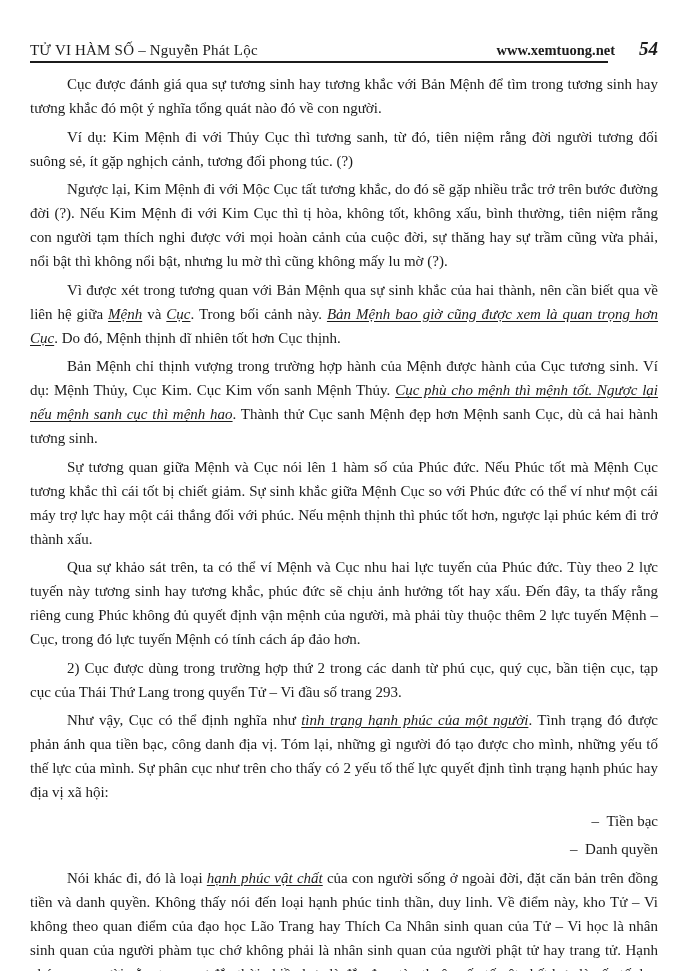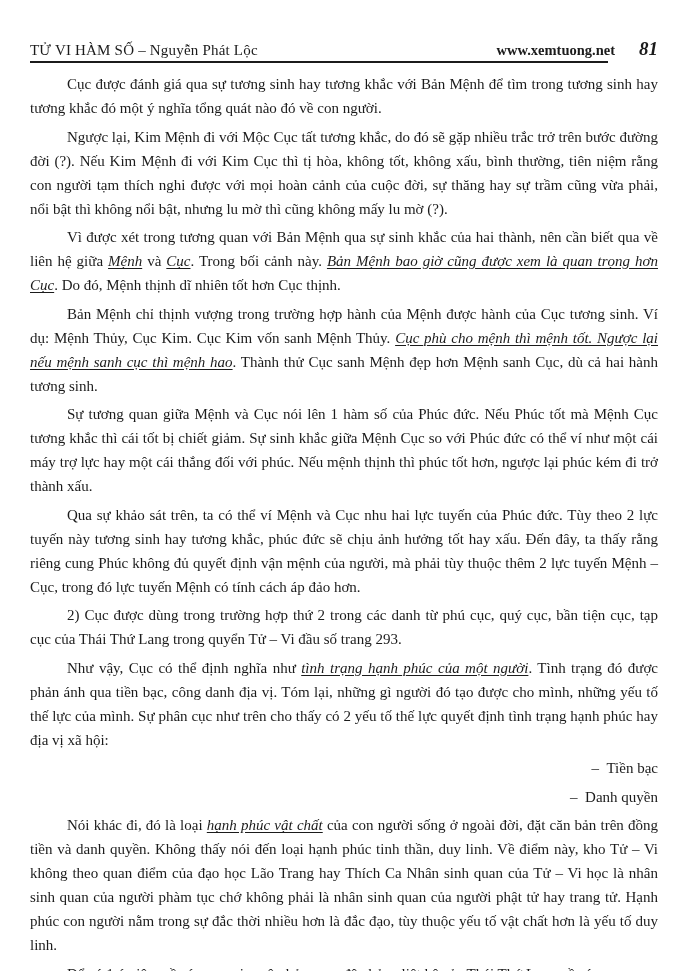--- a/index.html
+++ b/index.html
@@ -51,25 +51,26 @@
     text-underline-offset:2px;
   }
 </style>
 </head>
 <body>
 
 <div class="page">
   <div class="header">
     <span class="book-title">TỬ VI HÀM SỐ – Nguyễn Phát Lộc</span>
     <span class="website">www.xemtuong.net</span>
-    <span class="page-num">81</span>
+    <span class="page-num">54</span>
   </div>
   <div class="rule"></div>
   <div class="content">
       <div class="para"><span>Cục được đánh giá qua sự tương sinh hay tương khắc với Bản Mệnh để tìm trong tương sinh hay tương khắc đó một ý nghĩa tổng quát nào đó về con người.</span></div>
+      <div class="para"><span>Ví dụ: Kim Mệnh đi với Thủy Cục thì tương sanh, từ đó, tiên niệm rằng đời người tương đối suông sẻ, ít gặp nghịch cảnh, tương đối phong túc. (?)</span></div>
       <div class="para"><span>Ngược lại, Kim Mệnh đi với Mộc Cục tất tương khắc, do đó sẽ gặp nhiều trắc trở trên bước đường đời (?). Nếu Kim Mệnh đi với Kim Cục thì tị hòa, không tốt, không xấu, bình thường, tiên niệm rằng con người tạm thích nghi được với mọi hoàn cảnh của cuộc đời, sự thăng hay sự trầm cũng vừa phải, nổi bật thì không nổi bật, nhưng lu mờ thì cũng không mấy lu mờ (?).</span></div>
       <div class="para"><span>Vì được xét trong tương quan với Bản Mệnh qua sự sinh khắc của hai thành, nên cần biết qua về liên hệ giữa </span><span class="iu">Mệnh</span><span> và </span><span class="iu">Cục</span><span>. Trong bối cảnh này. </span><span class="iu">Bản Mệnh bao giờ cũng được xem là quan trọng hơn Cục</span><span>. Do đó, Mệnh thịnh dĩ nhiên tốt hơn Cục thịnh.</span></div>
       <div class="para"><span>Bản Mệnh chỉ thịnh vượng trong trường hợp hành của Mệnh được hành của Cục tương sinh. Ví dụ: Mệnh Thủy, Cục Kim. Cục Kim vốn sanh Mệnh Thủy. </span><span class="iu">Cục phù cho mệnh thì mệnh tốt. Ngược lại nếu mệnh sanh cục thì mệnh hao</span><span>. Thành thử Cục sanh Mệnh đẹp hơn Mệnh sanh Cục, dù cả hai hành tương sinh.</span></div>
       <div class="para"><span>Sự tương quan giữa Mệnh và Cục nói lên 1 hàm số của Phúc đức. Nếu Phúc tốt mà Mệnh Cục tương khắc thì cái tốt bị chiết giảm. Sự sinh khắc giữa Mệnh Cục so với Phúc đức có thể ví như một cái máy trợ lực hay một cái thắng đối với phúc. Nếu mệnh thịnh thì phúc tốt hơn, ngược lại phúc kém đi trở thành xấu.</span></div>
       <div class="para"><span>Qua sự khảo sát trên, ta có thể ví Mệnh và Cục nhu hai lực tuyến của Phúc đức. Tùy theo 2 lực tuyến này tương sinh hay tương khắc, phúc đức sẽ chịu ảnh hưởng tốt hay xấu. Đến đây, ta thấy rằng riêng cung Phúc không đủ quyết định vận mệnh của người, mà phải tùy thuộc thêm 2 lực tuyến Mệnh – Cục, trong đó lực tuyến Mệnh có tính cách áp đảo hơn.</span></div>
       <div class="para"><span>2) Cục được dùng trong trường hợp thứ 2 trong các danh từ phú cục, quý cục, bần tiện cục, tạp cục của Thái Thứ Lang trong quyển Tử – Vi đầu số trang 293.</span></div>
       <div class="para"><span>Như vậy, Cục có thể định nghĩa như </span><span class="iu">tình trạng hạnh phúc của một người</span><span>. Tình trạng đó được phản ánh qua tiền bạc, công danh địa vị. Tóm lại, những gì người đó tạo được cho mình, những yếu tố thế lực của mình. Sự phân cục như trên cho thấy có 2 yếu tố thế lực quyết định tình trạng hạnh phúc hay địa vị xã hội:</span></div>
       <div class="bullet"><span>–&nbsp;&nbsp;</span><span>Tiền bạc</span></div>
       <div class="bullet"><span>–&nbsp;&nbsp;</span><span>Danh quyền</span></div>
       <div class="para"><span>Nói khác đi, đó là loại </span><span class="iu">hạnh phúc vật chất</span><span> của con người sống ở ngoài đời, đặt căn bản trên đồng tiền và danh quyền. Không thấy nói đến loại hạnh phúc tinh thần, duy linh. Về điểm này, kho Tử – Vi không theo quan điểm của đạo học Lão Trang hay Thích Ca Nhân sinh quan của Tử – Vi học là nhân sinh quan của người phàm tục chớ không phải là nhân sinh quan của người phật tử hay trang tử. Hạnh phúc con người nằm trong sự đắc thời nhiều hơn là đắc đạo, tùy thuộc yếu tố vật chất hơn là yếu tố duy linh.</span></div>

